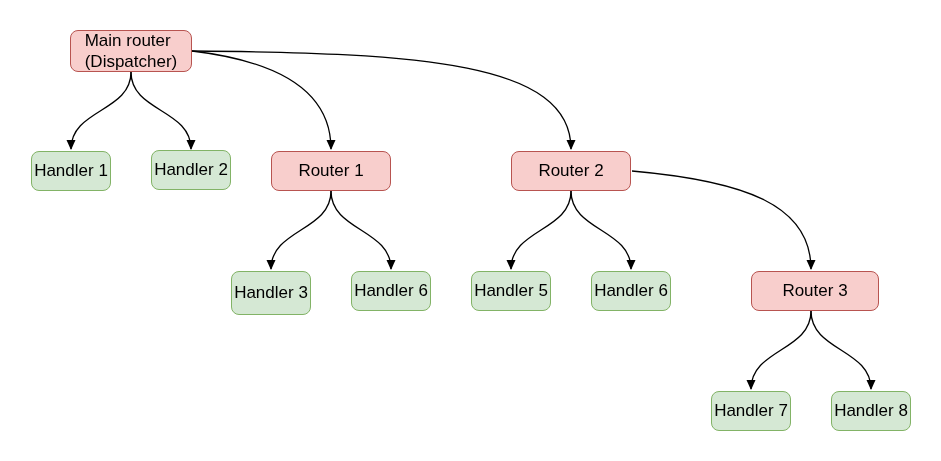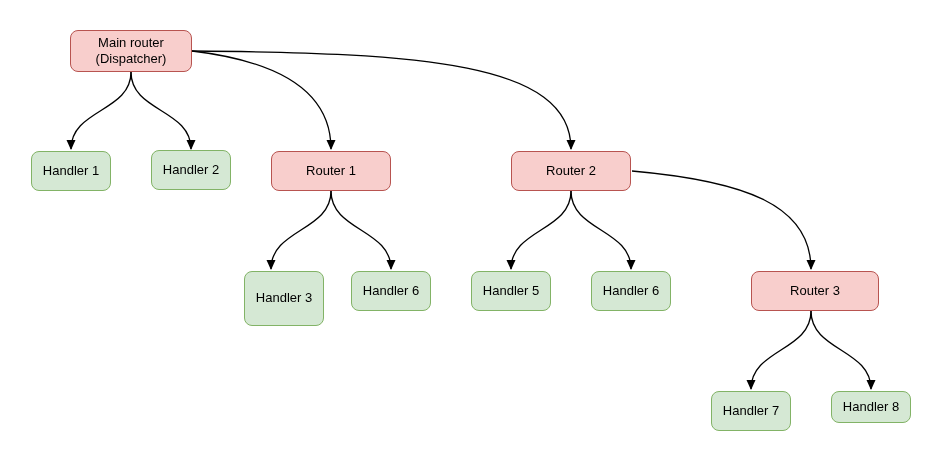--- a/index.html
+++ b/index.html
@@ -28,22 +28,21 @@
   .edge-layer path.edge {
     fill: none;
     stroke: var(--edge);
     stroke-width: 1.3;
   }
   .node {
     position: absolute;
     display: flex;
     align-items: center;
     justify-content: center;
-    text-align: center;
-    font-size: 13px;
+    font-size: 17px;
     line-height: 1.25;
     color: #000000;
     white-space: pre-line;
   }
   .node.router {
     background: var(--router-fill);
     border: 1.3px solid var(--router-stroke);
     border-radius: 8px;
   }
   .node.handler {
@@ -80,27 +79,27 @@
 (Dispatcher)</div>
 
   <div class="node handler" style="left:31px;top:151px;width:80px;height:40px">Handler 1</div>
 
   <div class="node handler" style="left:151px;top:150px;width:80px;height:40px">Handler 2</div>
 
   <div class="node router" style="left:271px;top:151px;width:120px;height:40px">Router 1</div>
 
   <div class="node router" style="left:511px;top:151px;width:120px;height:40px">Router 2</div>
 
-  <div class="node handler" style="left:244px;top:271px;width:80px;height:55px">Handler 3</div>
+  <div class="node handler" style="left:231px;top:271px;width:80px;height:44px">Handler 3</div>
 
   <div class="node handler" style="left:351px;top:271px;width:80px;height:40px">Handler 6</div>
 
   <div class="node handler" style="left:471px;top:271px;width:80px;height:40px">Handler 5</div>
 
   <div class="node handler" style="left:591px;top:271px;width:80px;height:40px">Handler 6</div>
 
   <div class="node router" style="left:751px;top:271px;width:128px;height:40px">Router 3</div>
 
   <div class="node handler" style="left:711px;top:391px;width:80px;height:40px">Handler 7</div>
 
-  <div class="node handler" style="left:831px;top:391px;width:80px;height:32px">Handler 8</div>
+  <div class="node handler" style="left:831px;top:391px;width:80px;height:40px">Handler 8</div>
 
 </div>
 
 </body></html>

